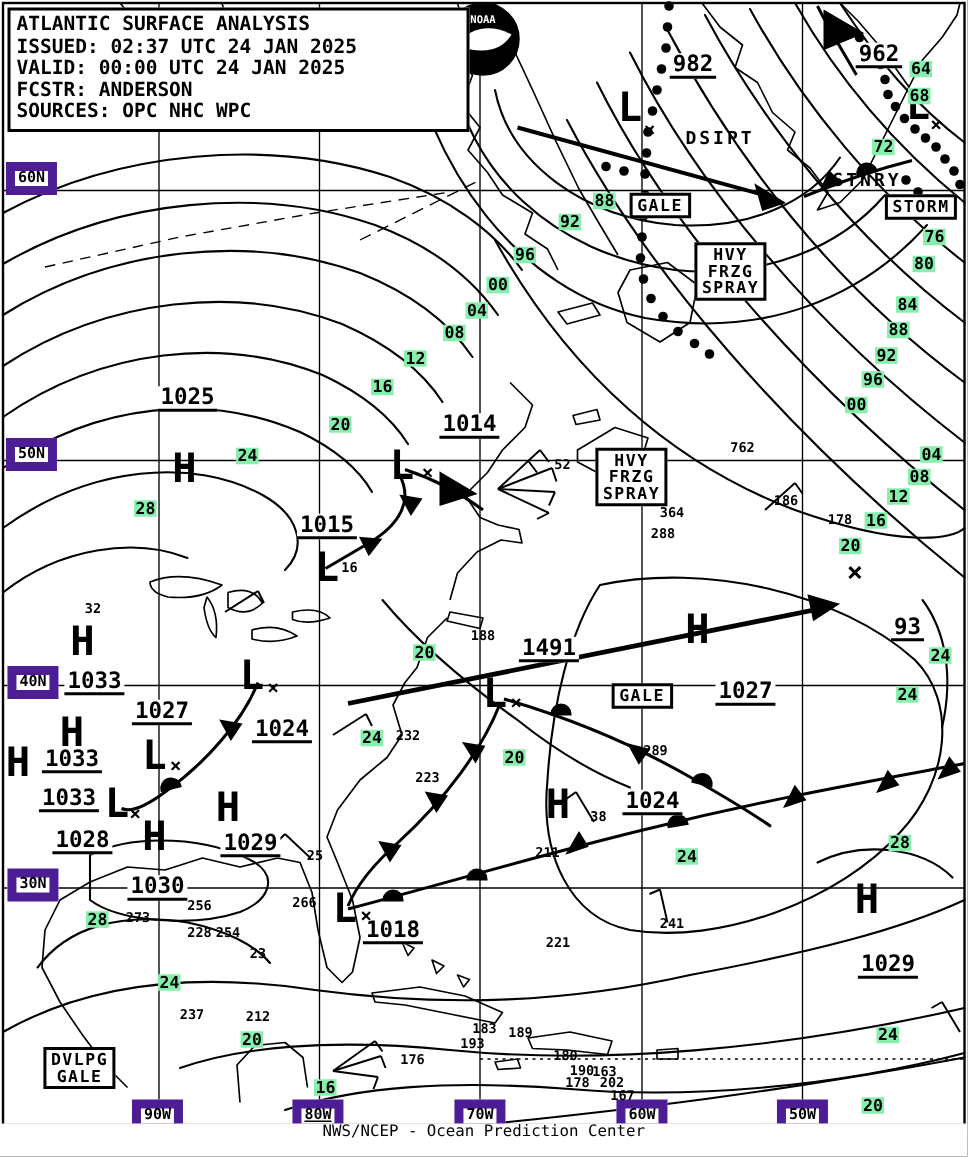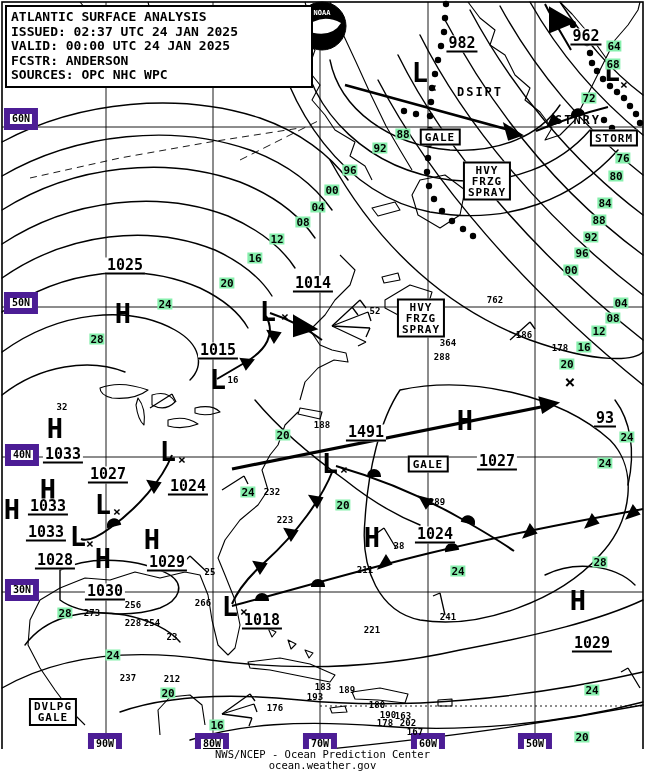--- a/index.html
+++ b/index.html
@@ -363,16 +363,15 @@
     <div>ATLANTIC SURFACE ANALYSIS</div>
     <div>ISSUED: 02:37 UTC 24 JAN 2025</div>
     <div>VALID:  00:00 UTC 24 JAN 2025</div>
     <div>FCSTR:  ANDERSON</div>
     <div>SOURCES: OPC NHC WPC</div>
   </div>
 
 
   <div class="footer">
     <div>NWS/NCEP - Ocean Prediction Center</div>
-    <div>ocean.weather.gov</div>
   </div>
 
 </div>
 
 </body></html>

